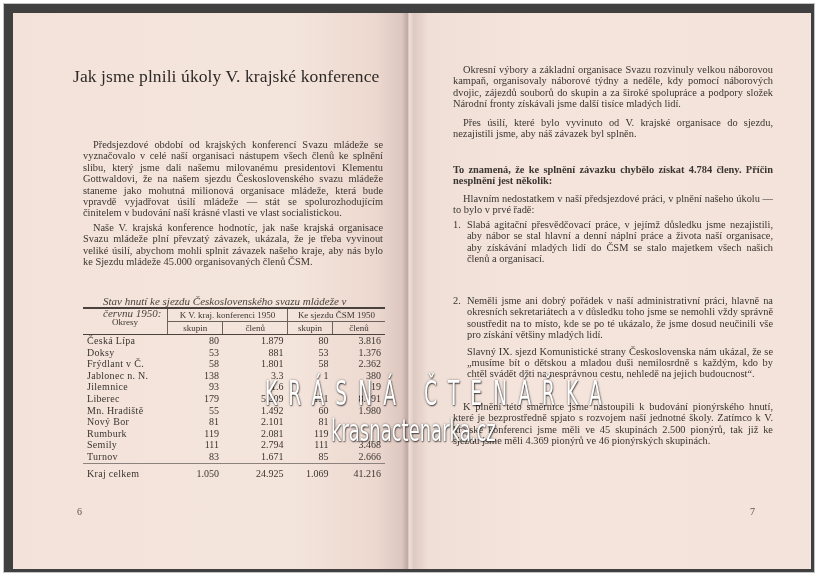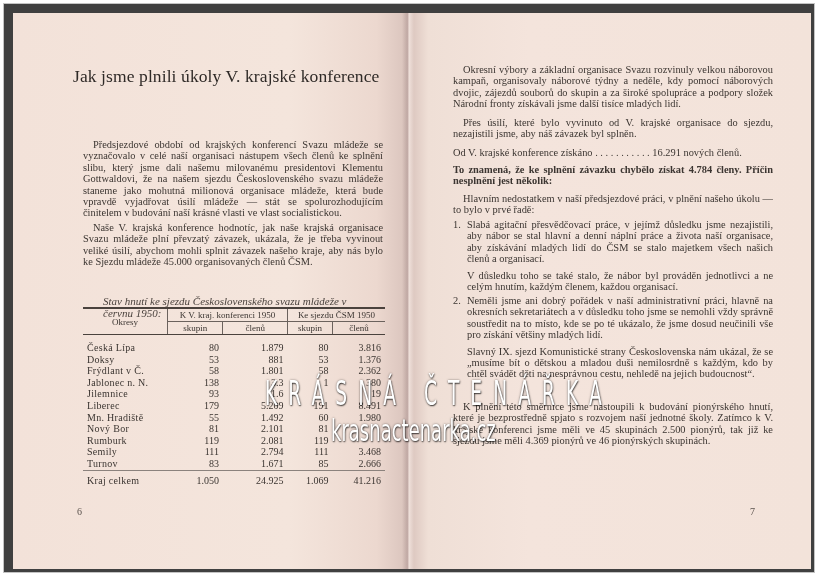--- a/index.html
+++ b/index.html
@@ -16,21 +16,21 @@
   .caption{position:absolute;left:90px;top:282px;width:270px;font-family:"Liberation Serif",serif;font-style:italic;font-size:11px;color:#4a423d;}
   table.stats{position:absolute;left:70px;top:294px;width:302px;border-collapse:collapse;font-family:"Liberation Serif",serif;font-size:10px;color:#3b3531;}
   table.stats th{font-weight:normal;font-size:9px;padding:1px 2px;}
   .hdr-top{border-top:2px solid #4a423d;}
   .vsep{border-left:1px solid #6b625d;}
   .hb{border-bottom:1px solid #6b625d;}
   .hb2{border-bottom:1.5px solid #4a423d;}
   table.stats td{padding:0 4px;height:11.6px;line-height:11.6px;}
   td.num{text-align:right;}
   td.name{text-align:left;letter-spacing:0.3px;}
-  tr.first td{padding-top:7px;}
+  tr.first td{}
   tr.total td{border-top:1px solid #8b827d;padding-top:4px;}
   .pagenum{position:absolute;font-family:"Liberation Serif",serif;font-size:10px;color:#5a524d;}
   .rp{position:absolute;left:449px;width:320px;}
   .list{position:absolute;left:449px;width:320px;}
   .li-num{position:absolute;left:0;top:0;}
   .li-text{margin-left:14px;}
   .watermark{position:absolute;pointer-events:none;color:#ffffff;font-family:"DejaVu Sans",sans-serif;text-shadow:1px 1px 2px rgba(0,0,0,.7),0 0 3px rgba(0,0,0,.45);}
   .wm1{left:252px;top:360px;font-size:34px;letter-spacing:20px;transform:scaleX(0.55);transform-origin:left top;white-space:nowrap;width:900px;}
   .wm2{left:318px;top:400px;font-size:30px;transform:scaleX(0.6);transform-origin:left top;white-space:nowrap;}
 </style>
@@ -150,28 +150,26 @@
       </table>
 
       <div class="pagenum" style="left:64px;top:493px;">6</div>
     </div>
 
     <div class="page-right"></div>
     <div class="gutter"></div>
 
     <div class="para rp indent" style="top:104px;left:440px;">Přes úsilí, které bylo vyvinuto od V. krajské organisace do sjezdu, nezajistili jsme, aby náš závazek byl splněn.</div>
     <div class="para rp indent" style="top:51px;left:440px;">Okresní výbory a základní organisace Svazu rozvinuly velkou náborovou kampaň, organisovaly náborové týdny a neděle, kdy pomocí náborových dvojic, zájezdů souborů do skupin a za široké spolupráce a podpory složek Národní fronty získávali jsme další tisíce mladých lidí.</div>
-    <div class="para rp" style="top:134px;left:440px;">Od V. krajské konference získáno . . . . . . . . . . . 16.291 nových členů.</div>
     <div class="para rp" style="top:151px;left:440px;font-weight:bold;">To znamená, že ke splnění závazku chybělo získat 4.784 členy. Příčin nesplnění jest několik:</div>
     <div class="para rp indent" style="top:180px;left:440px;">Hlavním nedostatkem v naší předsjezdové práci, v plnění našeho úkolu — to bylo v prvé řadě:</div>
 
     <div class="para list" style="top:206px;left:440px;">
       <span class="li-num">1.</span>
       <div class="li-text">Slabá agitační přesvědčovací práce, v jejímž důsledku jsme nezajistili, aby nábor se stal hlavní a denní náplní práce a života naší organisace, aby získávání mladých lidí do ČSM se stalo majetkem všech našich členů a organisací.</div>
-      <div class="li-text" style="margin-top:5px;">V důsledku toho se také stalo, že nábor byl prováděn jednotlivci a ne celým hnutím, každým členem, každou organisací.</div>
     </div>
 
     <div class="para list" style="top:282px;left:440px;">
       <span class="li-num">2.</span>
       <div class="li-text">Neměli jsme ani dobrý pořádek v naší administrativní práci, hlavně na okresních sekretariátech a v důsledku toho jsme se nemohli vždy správně soustředit na to místo, kde se po té ukázalo, že jsme dosud neučinili vše pro získání většiny mladých lidí.</div>
       <div class="li-text" style="margin-top:5px;">Slavný IX. sjezd Komunistické strany Československa nám ukázal, že se „musíme bít o dětskou a mladou duši nemilosrdně s každým, kdo by chtěl svádět děti na nesprávnou cestu, nehledě na jejich budoucnost“.</div>
     </div>
 
     <div class="para rp indent" style="top:388px;left:440px;">K plnění této směrnice jsme nastoupili k budování pionýrského hnutí, které je bezprostředně spjato s rozvojem naší jednotné školy. Zatímco k V. krajské konferenci jsme měli ve 45 skupinách 2.500 pionýrů, tak již ke sjezdu jsme měli 4.369 pionýrů ve 46 pionýrských skupinách.</div>
 

